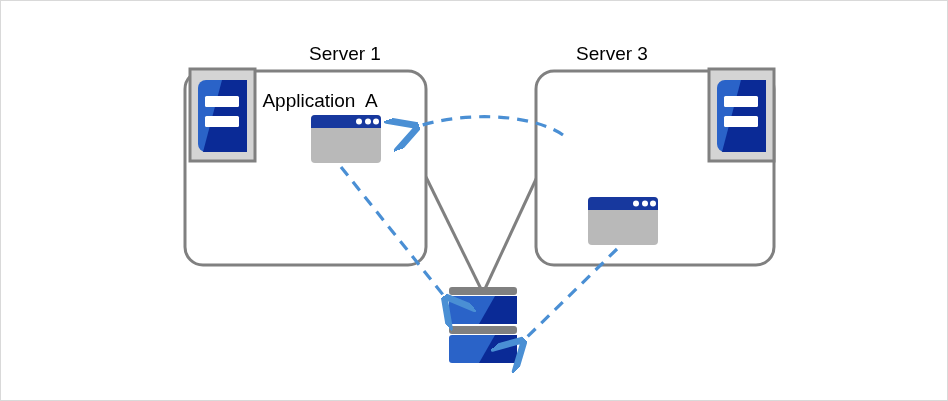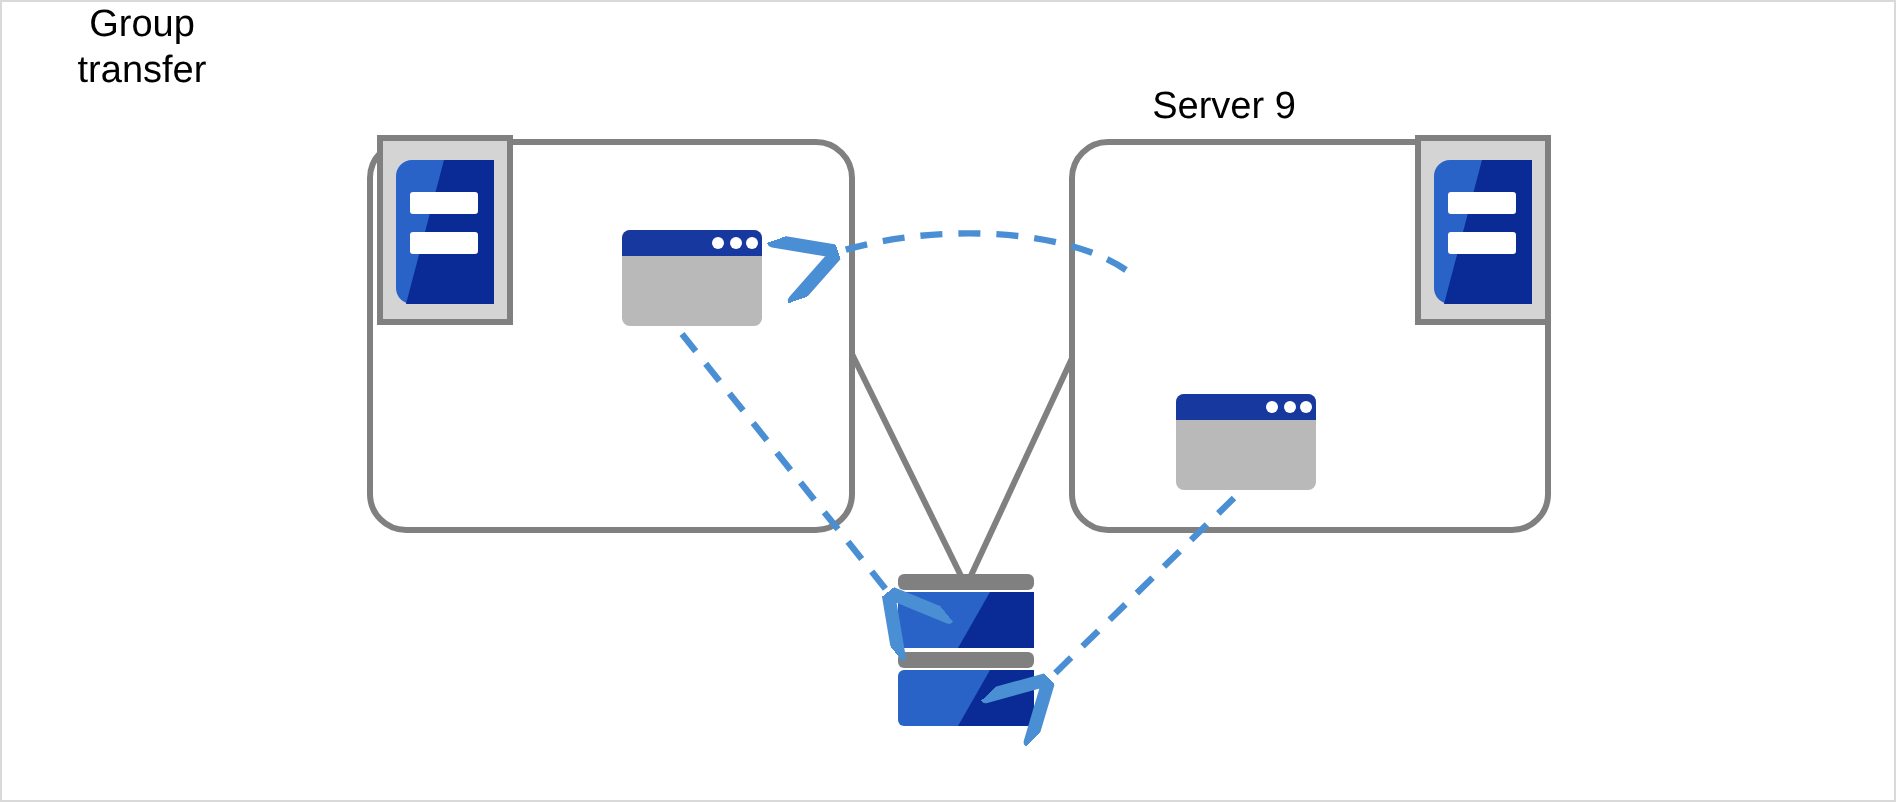--- a/index.html
+++ b/index.html
@@ -131,24 +131,22 @@
     <g>
       <path d="M 340,166 L 447,300" fill="none" stroke="#4a8fd4" stroke-width="3.2" stroke-dasharray="11 8" stroke-linecap="butt" marker-end="url(#arrowBlue)"></path>
     </g>
 
     <g>
       <path d="M 616,248 L 519,343" fill="none" stroke="#4a8fd4" stroke-width="3.2" stroke-dasharray="11 8" stroke-linecap="butt" marker-end="url(#arrowBlue)"></path>
     </g>
 
   </svg>
 
+  <div class="dlabel center" id="label-server1">Server 1</div>
 
-  <div class="dlabel center" id="label-server2">Server 9</div>
+  <div class="dlabel center" id="label-server2">Server 3</div>
+
+  <div class="dlabel center" id="label-app-a">Application  A</div>
 
 
 
 
-  <div id="label-group-transfer">
-    <div class="dlabel center" style="position:static;width:auto;">Group</div>
-    <div class="dlabel center" style="position:static;width:auto;">transfer</div>
-  </div>
-
 </div>
 
 </body></html>

